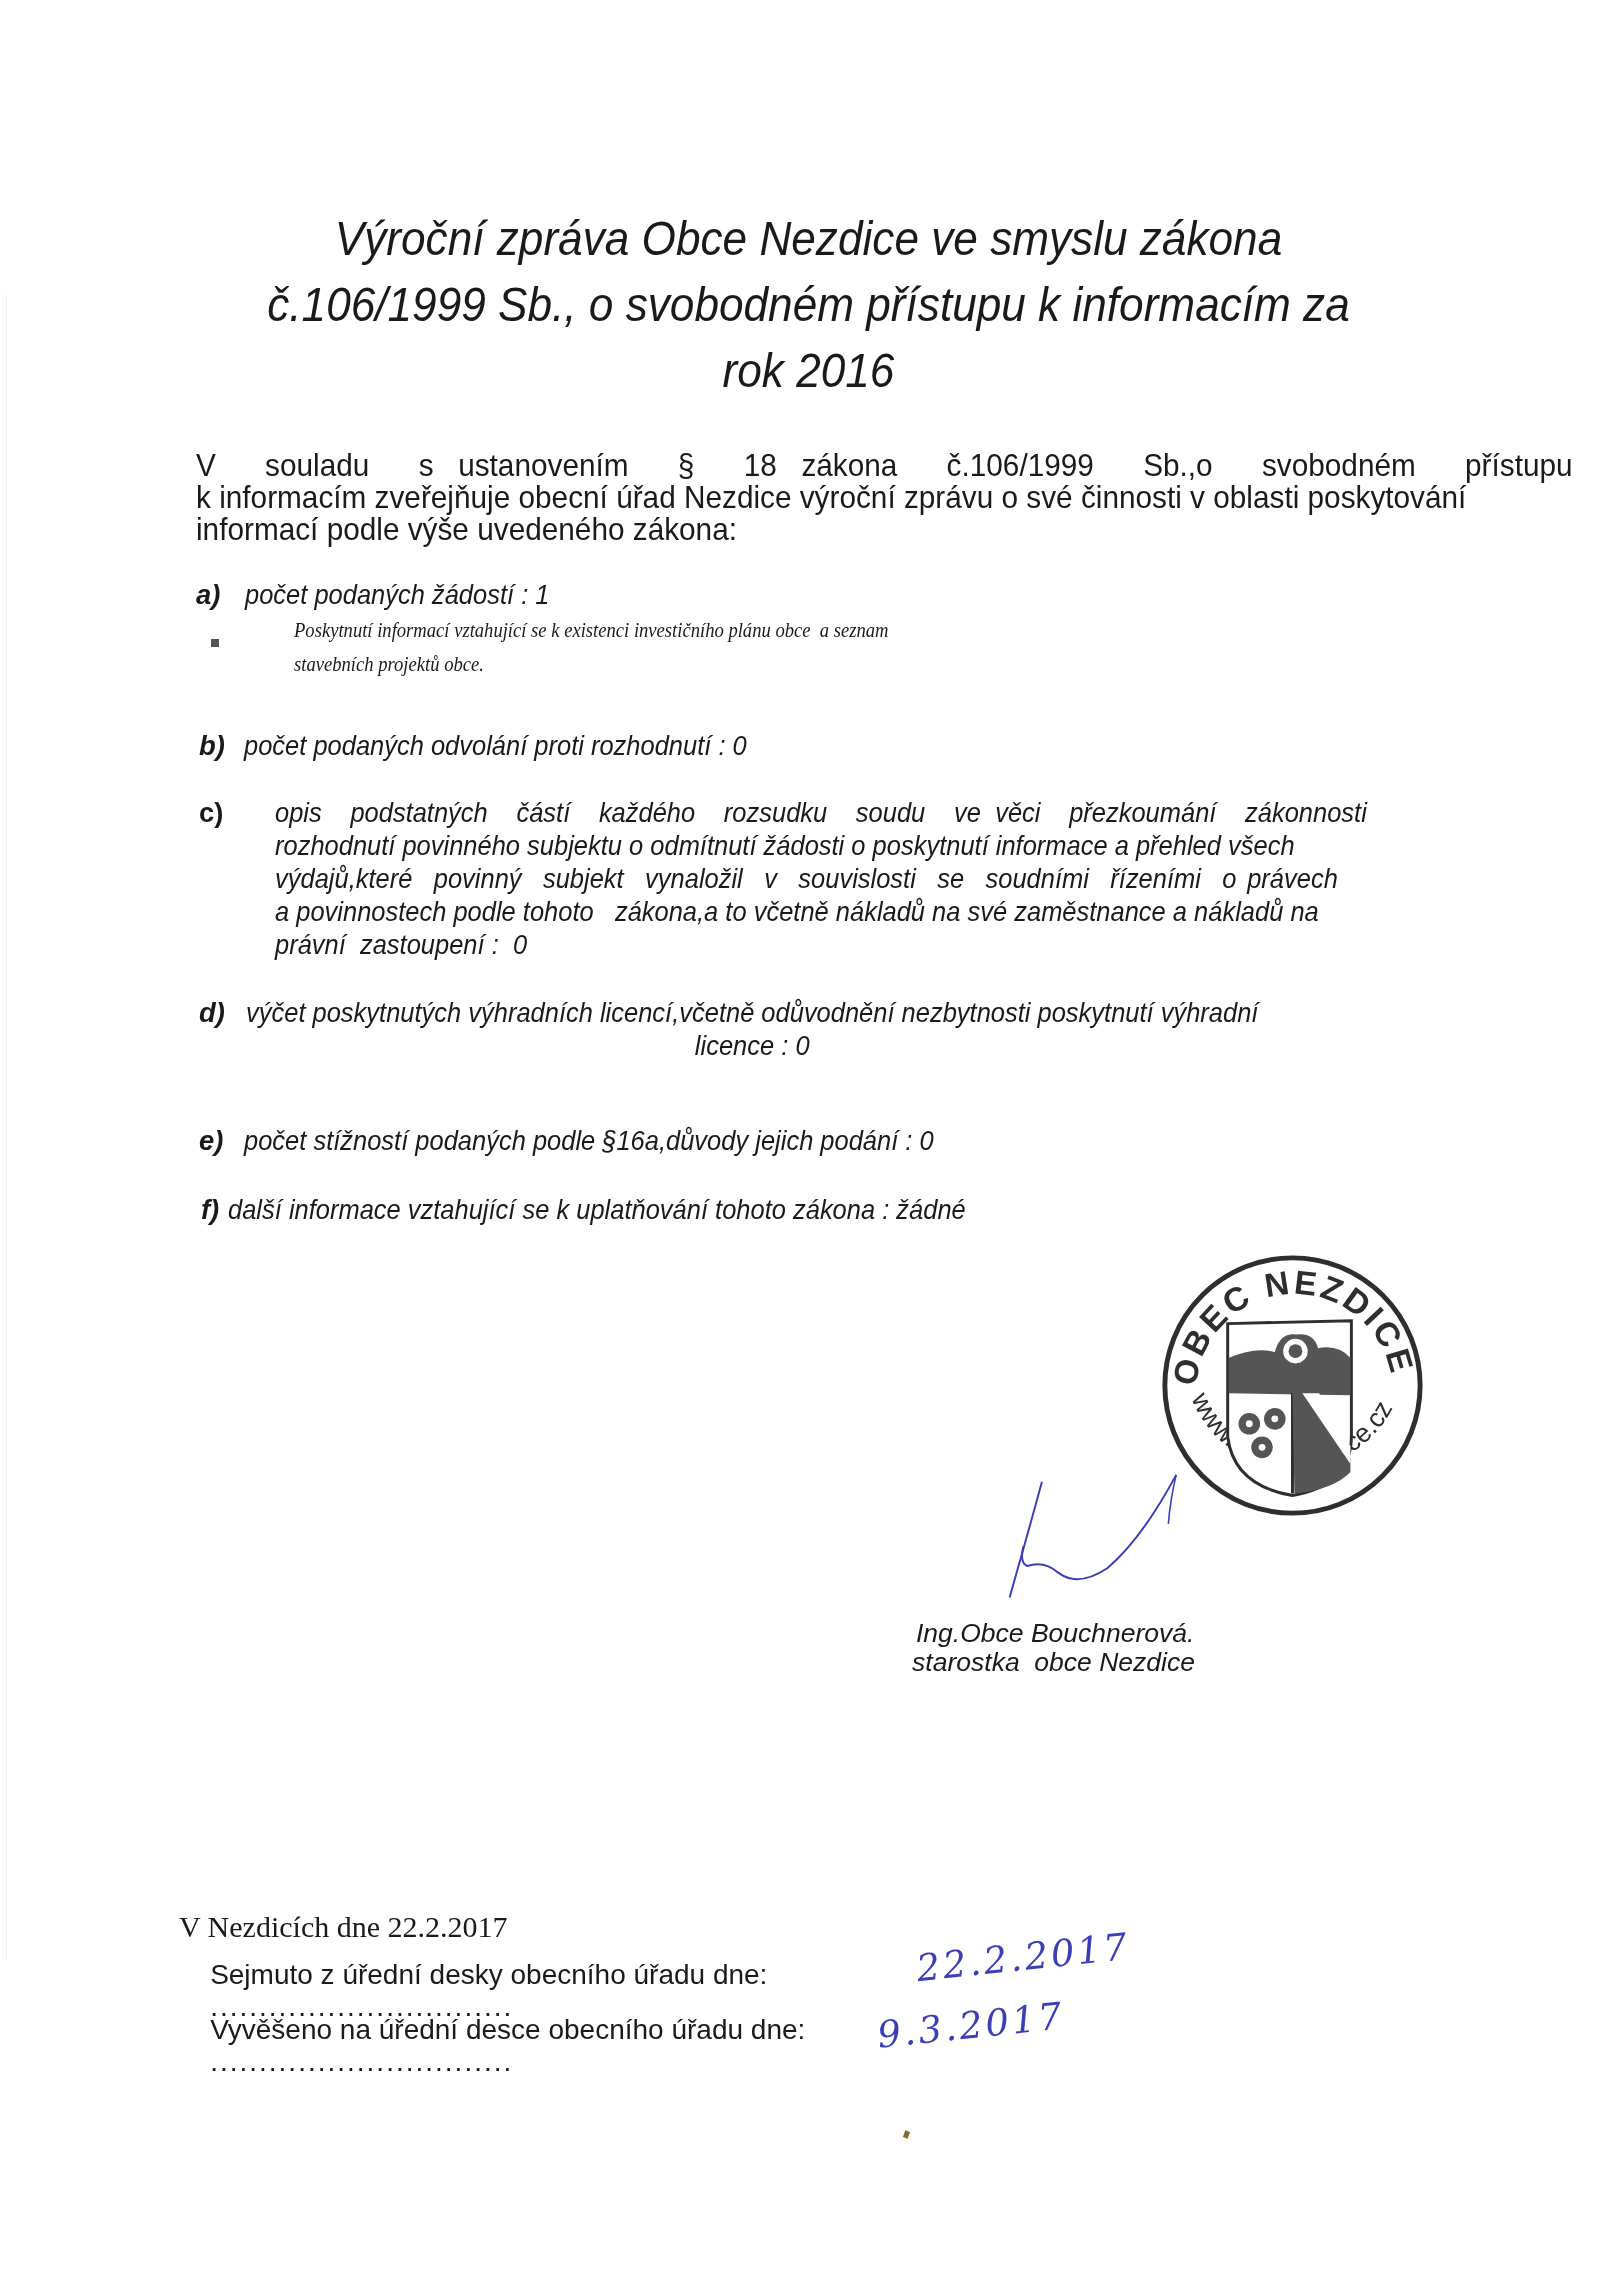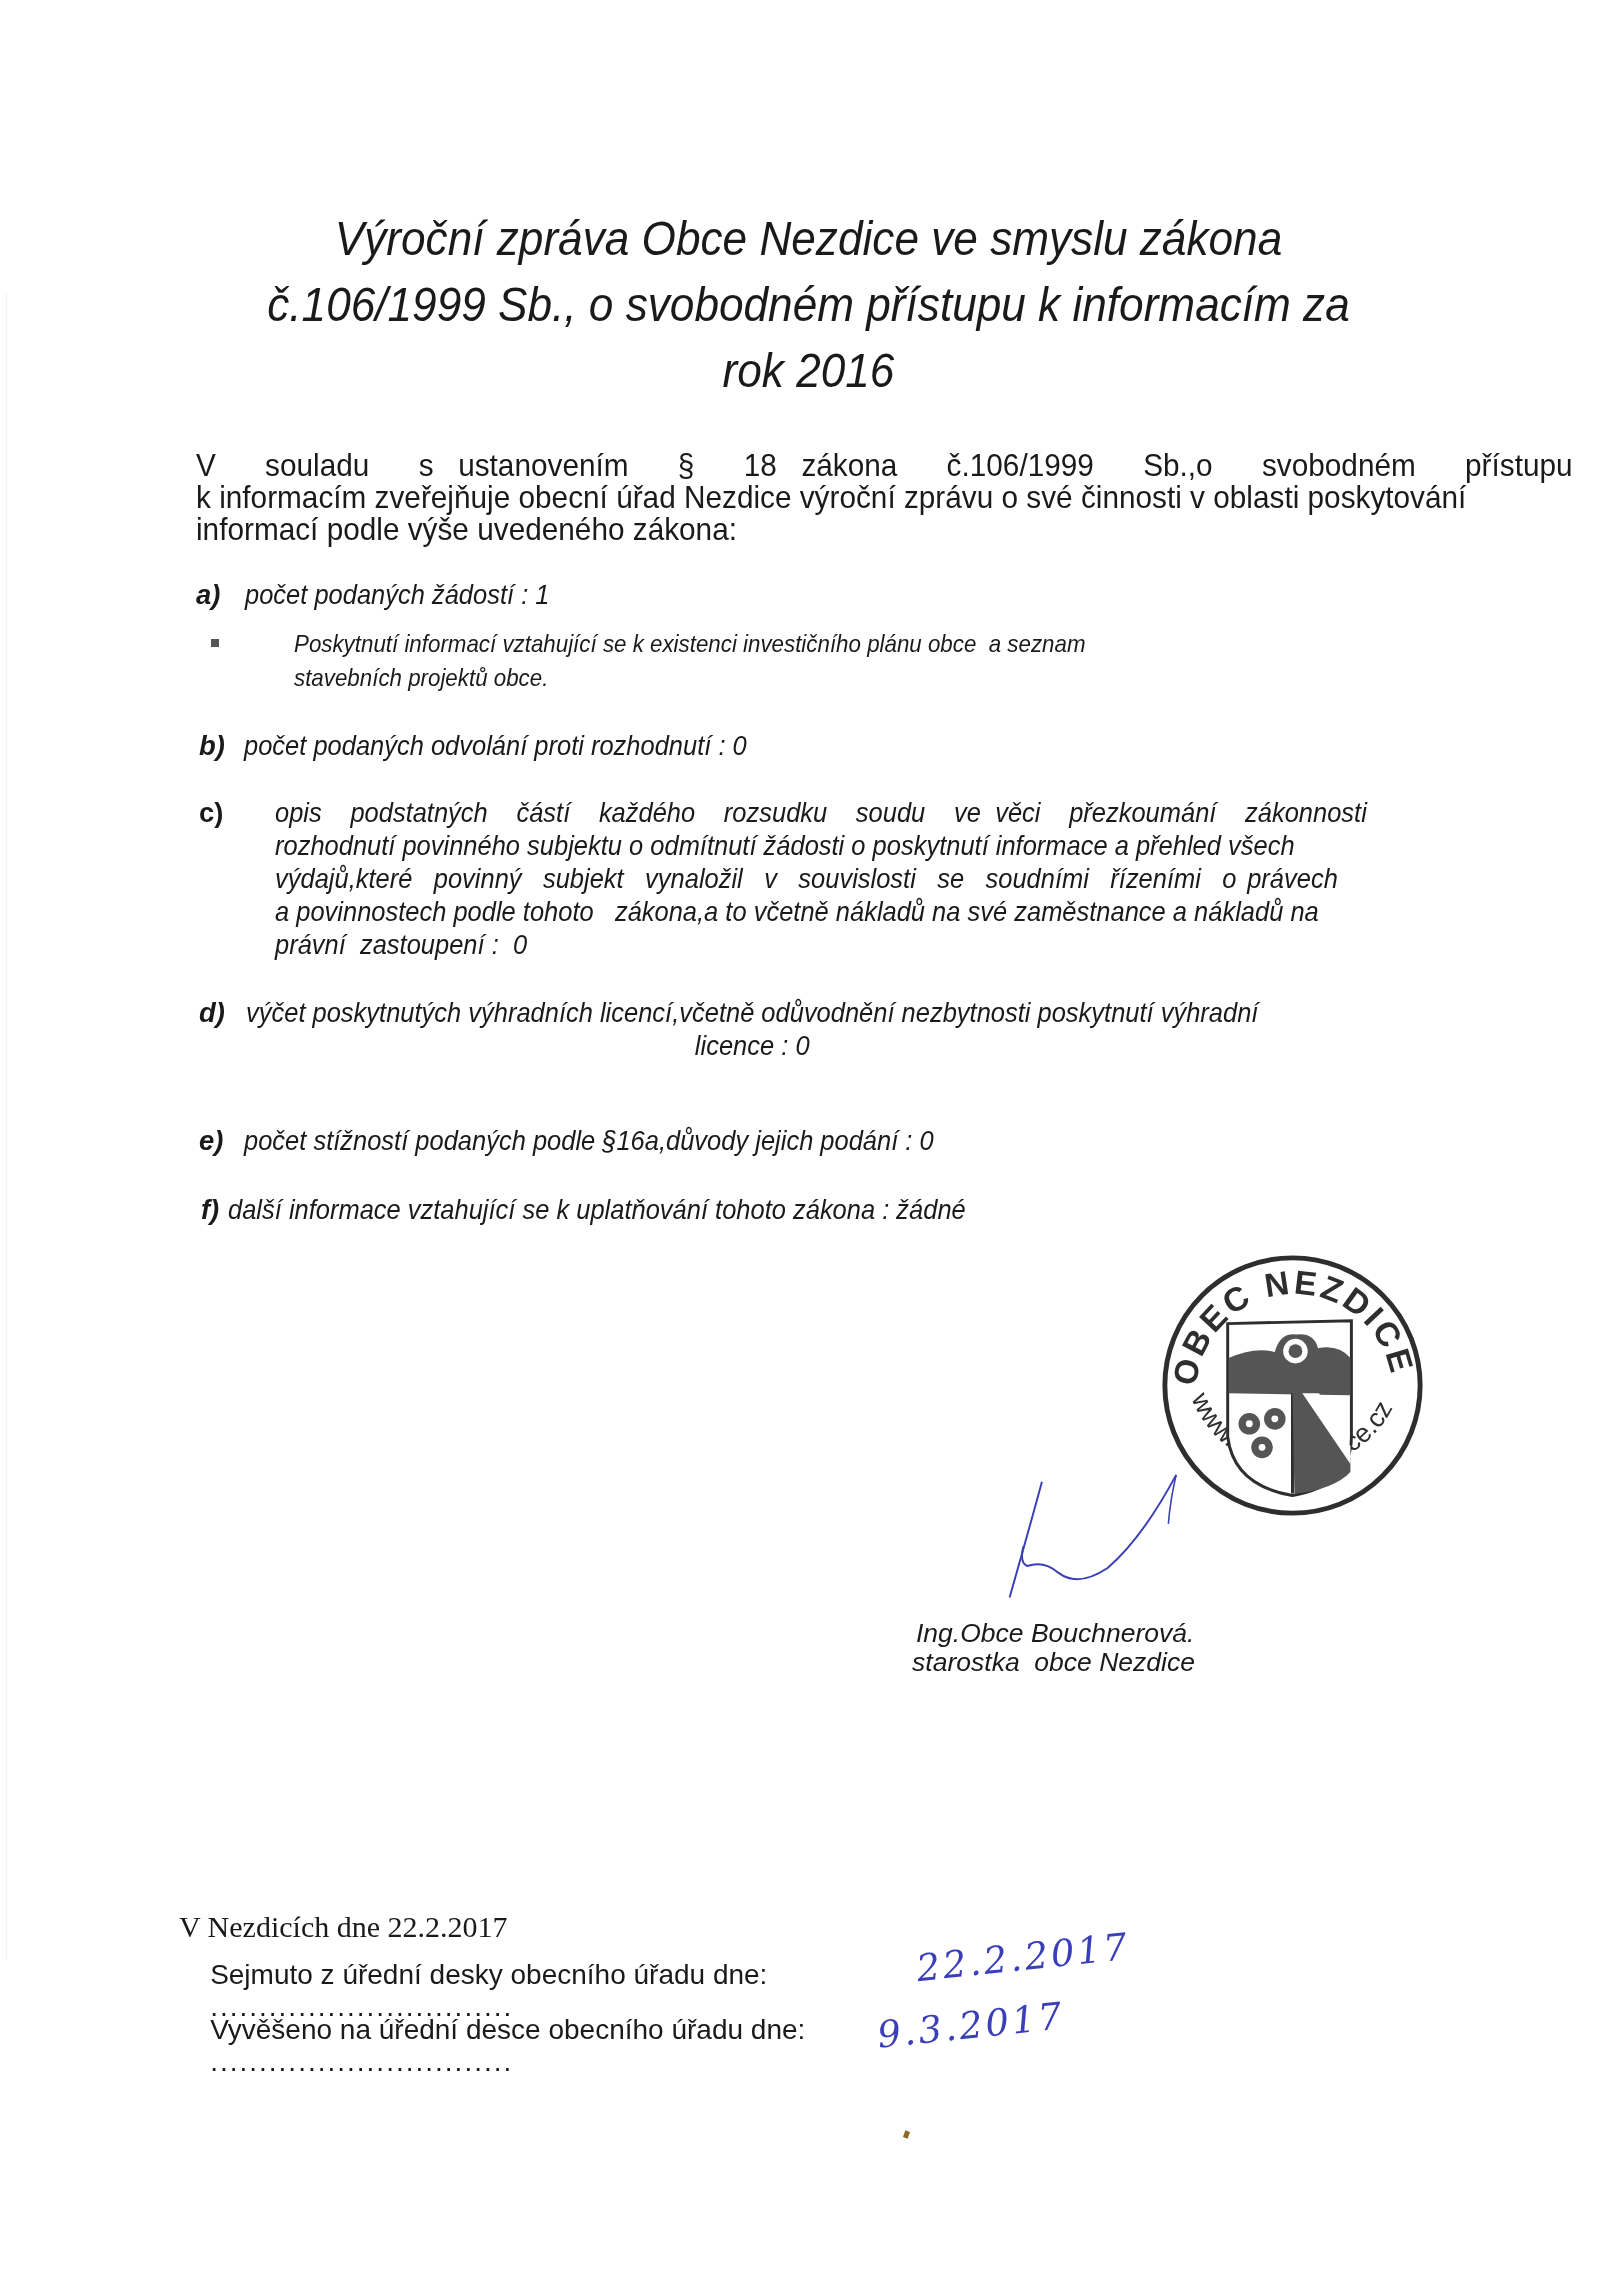--- a/index.html
+++ b/index.html
@@ -15,22 +15,22 @@
     }
     .item { position: absolute; font-size: 27.4px; line-height: 33px; font-style: italic; }
     .item .label { position: absolute; left: 0; top: 0; font-weight: bold; }
     .item .text { display: block; margin-left: 49px; text-align: justify; }
     .cond { transform: scaleX(0.93); transform-origin: left top; }
 
     .bullet-sq {
       position: absolute; left: 211px; top: 639px; width: 7.8px; height: 7.8px; background: #555;
     }
     .bullet-text {
-      position: absolute; left: 294px; top: 627px; width: 1098px;
-      font-size: 24px; line-height: 34px; font-style: italic;
+      position: absolute; left: 294px; top: 613px; width: 1098px;
+      font-size: 20px; line-height: 34px; font-style: italic; font-family: Liberation Serif, serif;
     }
 
     .signature-name {
       position: absolute; left: 916px; top: 1619px; font-size: 26.5px; line-height: 29px; font-style: italic;
     }
     .footer-line { position: absolute; font-size: 28px; }
     .footer-date { left: 179px; top: 1897px; font-size: 30px; margin-top: 13px; }
     .hand { position: absolute; color: #3a3fb8; font-family: "DejaVu Serif", serif; font-style: italic; font-size: 37px; transform: rotate(-6deg); letter-spacing: 2.9px; }
     .dots { letter-spacing: 2px; }
     .speck { position: absolute; left: 904px; top: 2131px; width: 4.9px; height: 6.9px; background: #8a6a2a; transform: rotate(20deg); }

